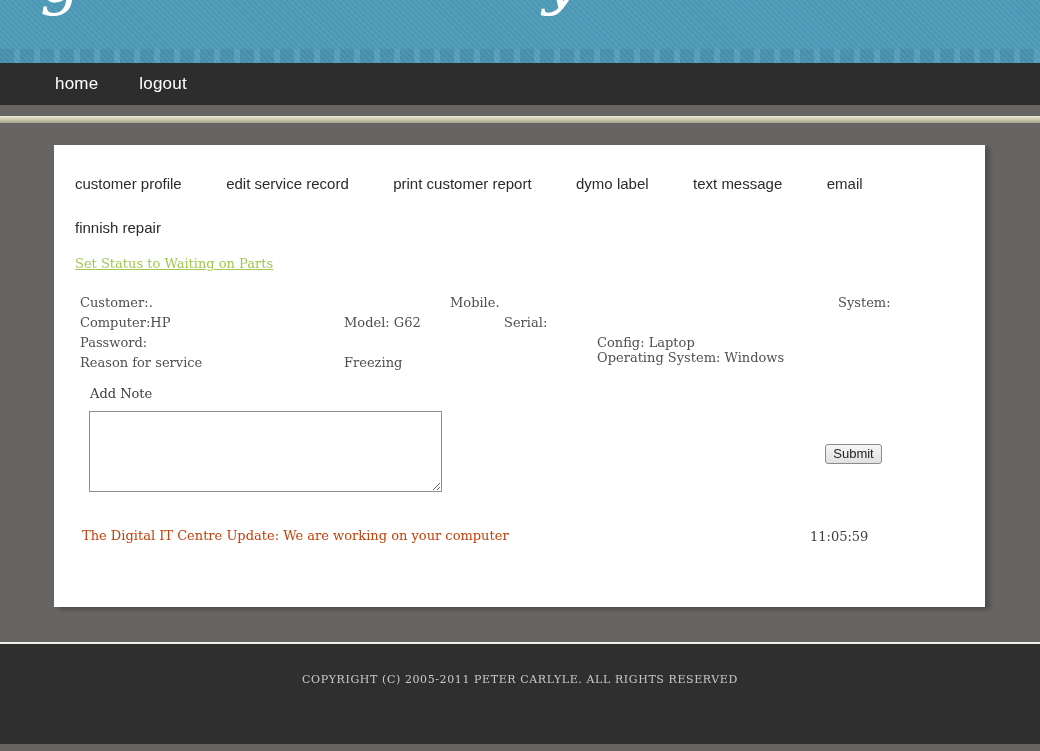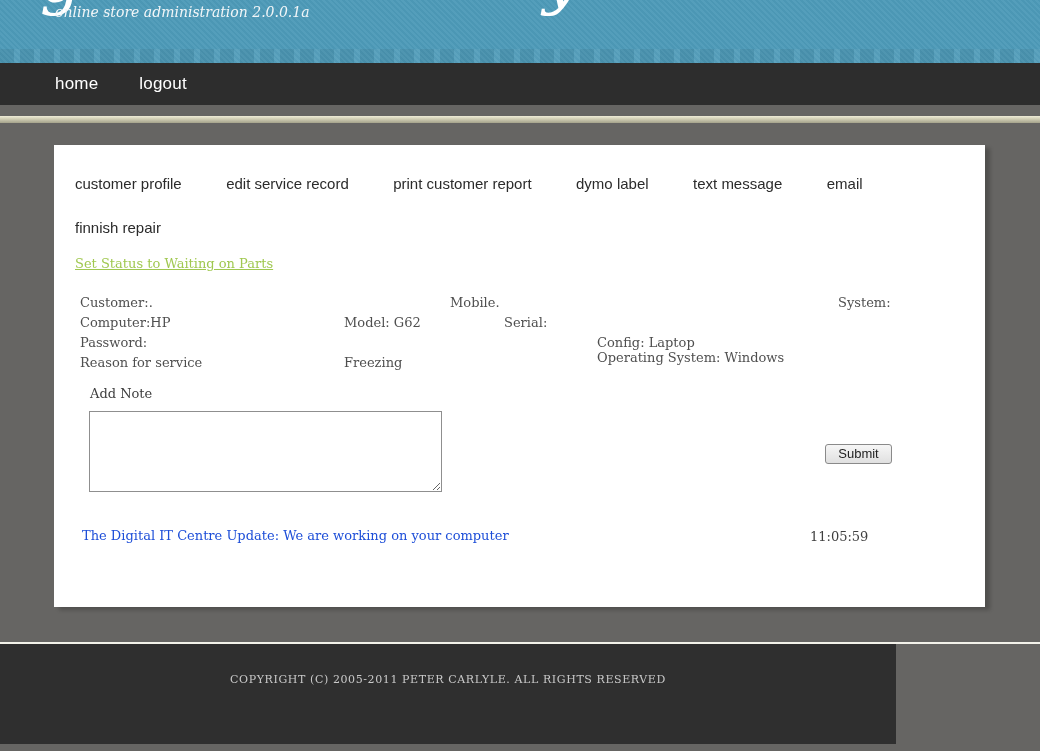--- a/index.html
+++ b/index.html
@@ -68,50 +68,49 @@
   .note-label {
     position:absolute; left:36px; top:241px;
     font-family:"DejaVu Serif", serif; font-size:13px; color:#3d3d3d;
   }
   .note-area {
     position:absolute; left:35px; top:266px; width:353px; height:81px;
     border:1px solid #8f8f8f; background:#fff; resize:both;
     font-family:"Liberation Sans", sans-serif; font-size:13px; padding:3px;
   }
   .submit-btn {
-    position:absolute; left:771px; top:299px; width:67px; height:20px;
+    position:absolute; left:771px; top:299px; width:57px; height:20px;
     background:linear-gradient(#f6f6f6, #e0e0e0); border:1px solid #8a8a8a; border-radius:3px;
     font-family:"Liberation Sans", sans-serif; font-size:13px; color:#222; cursor:pointer;
     line-height:16px; text-align:center;
   }
   .update-line {
     position:absolute; left:28px; top:383px;
-    font-family:"DejaVu Serif", serif; font-size:13px; color:#1d4ed8;
+    font-family:"DejaVu Serif", serif; font-size:13px; color:#c2410c;
   }
   .update-time {
     position:absolute; left:756px; top:384px;
     font-family:"DejaVu Serif", serif; font-size:13px; color:#3f3f3f;
   }
 
   
   .footer-line { position:absolute; left:0; top:642px; width:1040px; height:2px; background:#f3f2ea; }
   .footer {
-    position:absolute; left:0; top:644px; width:896px; height:100px;
+    position:absolute; left:0; top:644px; width:1040px; height:100px;
     background:#2f2f2f; color:#c9c9c9; text-align:center;
     font-family:"DejaVu Serif", serif; font-size:11px; letter-spacing:0.6px;
     padding-top:29px;
   }
 </style>
 </head>
 <body>
 
 <div class="header-blue">
   <span class="title-frag g">g</span>
   <span class="title-frag y">y</span>
-  <div class="header-subtitle">online store administration 2.0.0.1a</div>
   <div class="bottom-texture"></div>
 </div>
 
 <div class="navbar">
   <a class="nav-home">home</a>
   <a class="nav-logout">logout</a>
 </div>
 
 <div class="stripe"></div>
 

